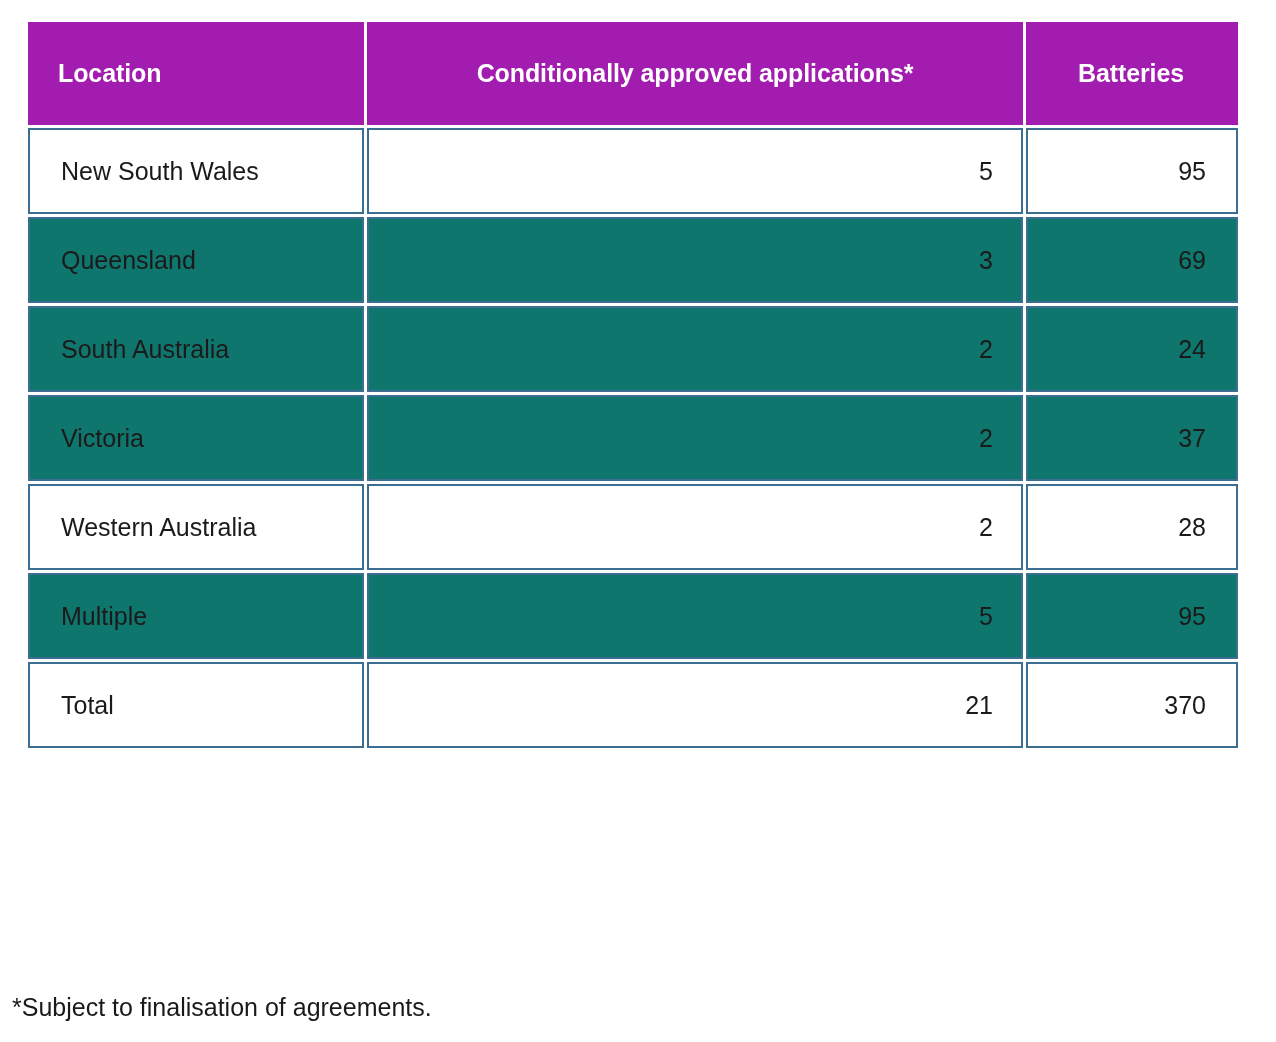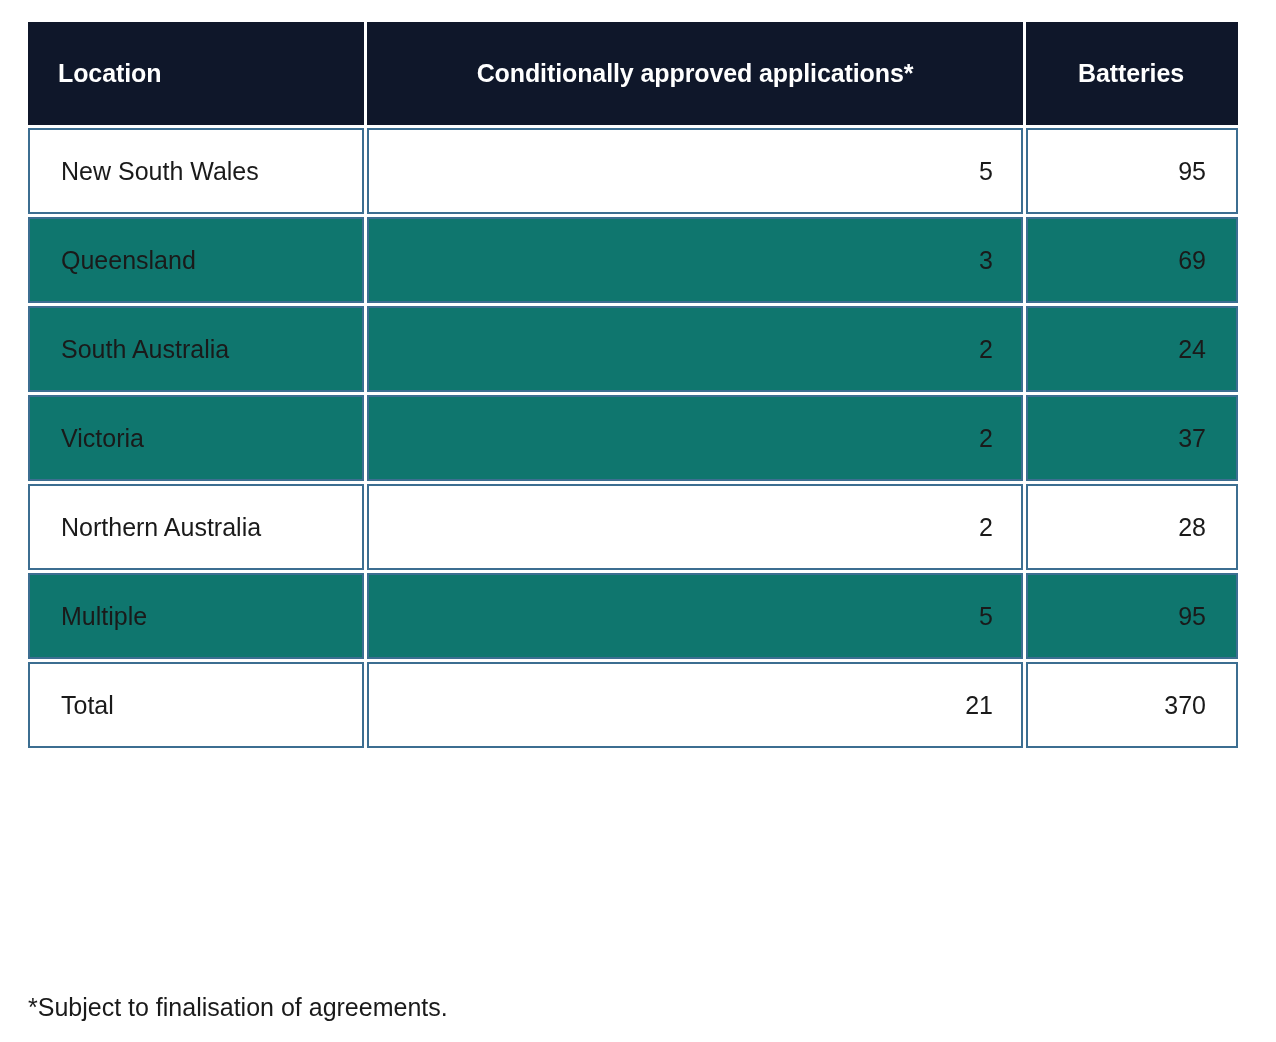--- a/index.html
+++ b/index.html
@@ -28,21 +28,21 @@
     table-layout: fixed;
     width: 1204px;
     margin: -3px 0 0 -3px;
   }
 
   table.data-table col.col-location   { width: 336px; }
   table.data-table col.col-apps       { width: 656px; }
   table.data-table col.col-batteries  { width: 212px; }
 
   thead th {
-    background: #0f172a;
+    background: #a21caf;
     color: #ffffff;
     font-size: 25px;
     font-weight: bold;
     padding: 21px 20px 22px 30px;
     text-align: left;
     line-height: 1.05;
     border: none;
     box-sizing: border-box;
     height: 103px;
     vertical-align: middle;
@@ -82,21 +82,21 @@
   tbody td.cell-num {
     text-align: right;
     padding: 0 28px 0 16px;
   }
   tbody td.cell-num.cell-batteries {
     padding-right: 30px;
   }
 
   .footnote {
     position: absolute;
-    left: 28px;
+    left: 12px;
     top: 992px;
     font-size: 25px;
     color: #1a1a1a;
     line-height: 1.2;
     white-space: nowrap;
   }
 </style>
 </head>
 <body>
 
@@ -130,21 +130,21 @@
           <td class="cell-location">South Australia</td>
           <td class="cell-num cell-applications">2</td>
           <td class="cell-num cell-batteries">24</td>
         </tr>
         <tr class="shaded">
           <td class="cell-location">Victoria</td>
           <td class="cell-num cell-applications">2</td>
           <td class="cell-num cell-batteries">37</td>
         </tr>
         <tr>
-          <td class="cell-location">Northern Australia</td>
+          <td class="cell-location">Western Australia</td>
           <td class="cell-num cell-applications">2</td>
           <td class="cell-num cell-batteries">28</td>
         </tr>
         <tr class="shaded">
           <td class="cell-location">Multiple</td>
           <td class="cell-num cell-applications">5</td>
           <td class="cell-num cell-batteries">95</td>
         </tr>
         <tr>
           <td class="cell-location">Total</td>

